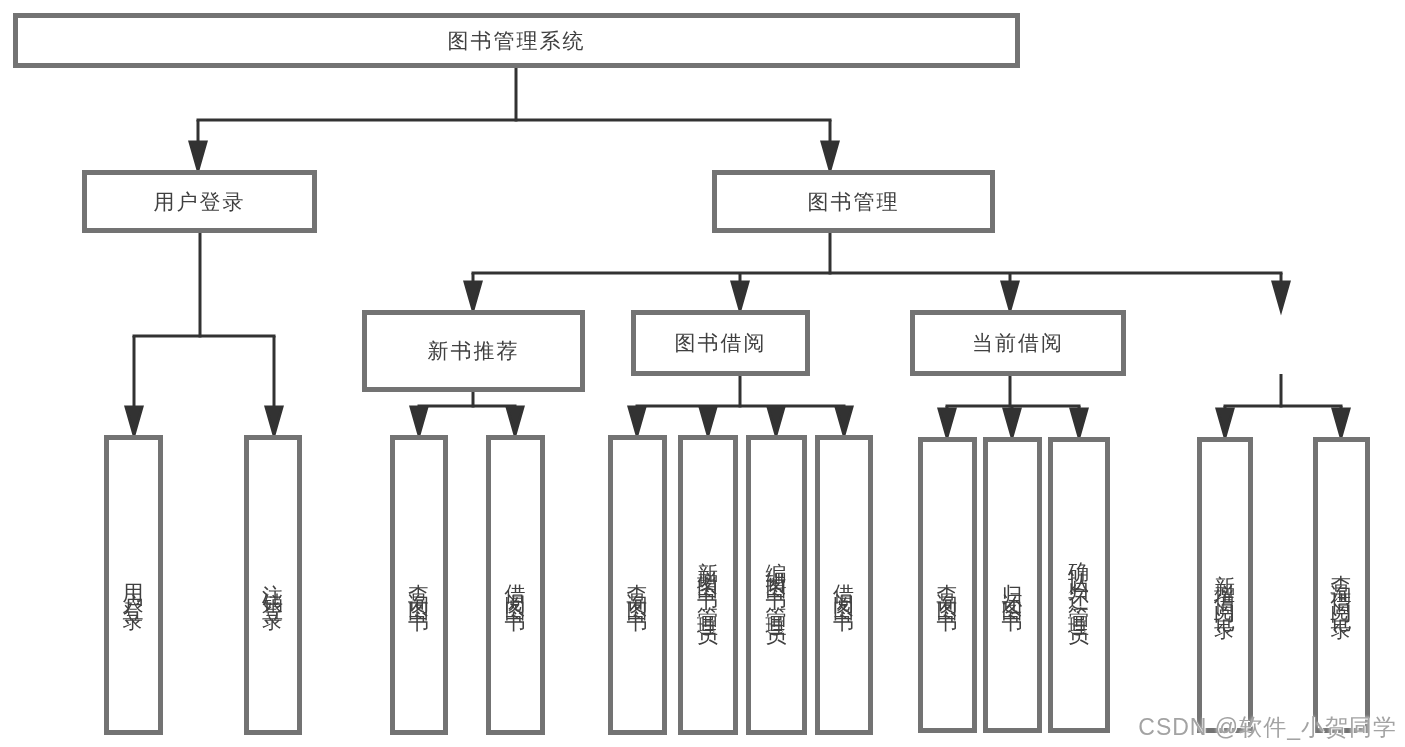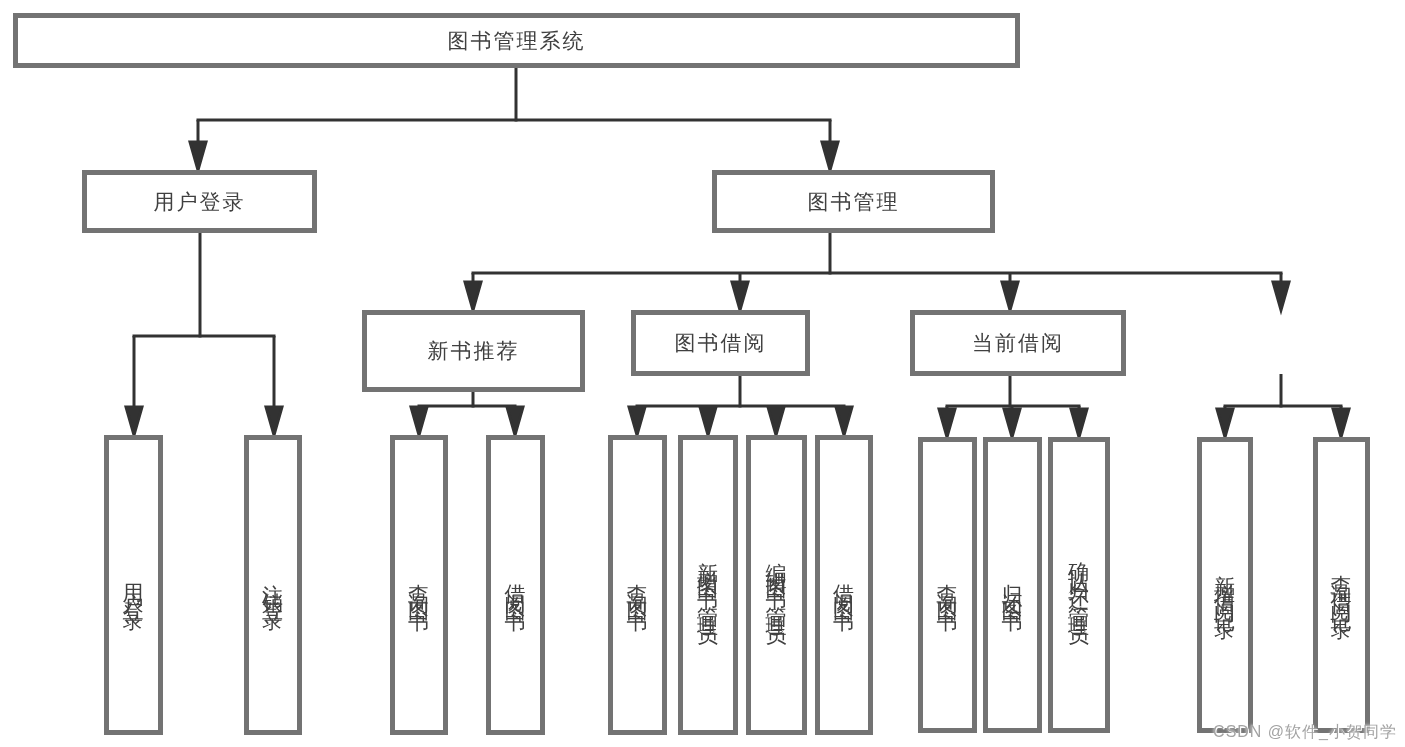--- a/index.html
+++ b/index.html
@@ -45,21 +45,21 @@
     text-orientation: mixed;
     letter-spacing: 9px;
     line-height: 1;
     white-space: normal;
   }
   .watermark {
     position: absolute;
     right: 8px;
     bottom: 4px;
     z-index: 3;
-    font-size: 16px;
+    font-size: 23px;
     letter-spacing: 1px;
     color: #a3a3a3;
     text-shadow: 1px 1px 0 #ffffff, 0 0 3px #ffffff;
     white-space: nowrap;
   }
 </style>
 </head>
 <body>
 
 <div class="stage">

